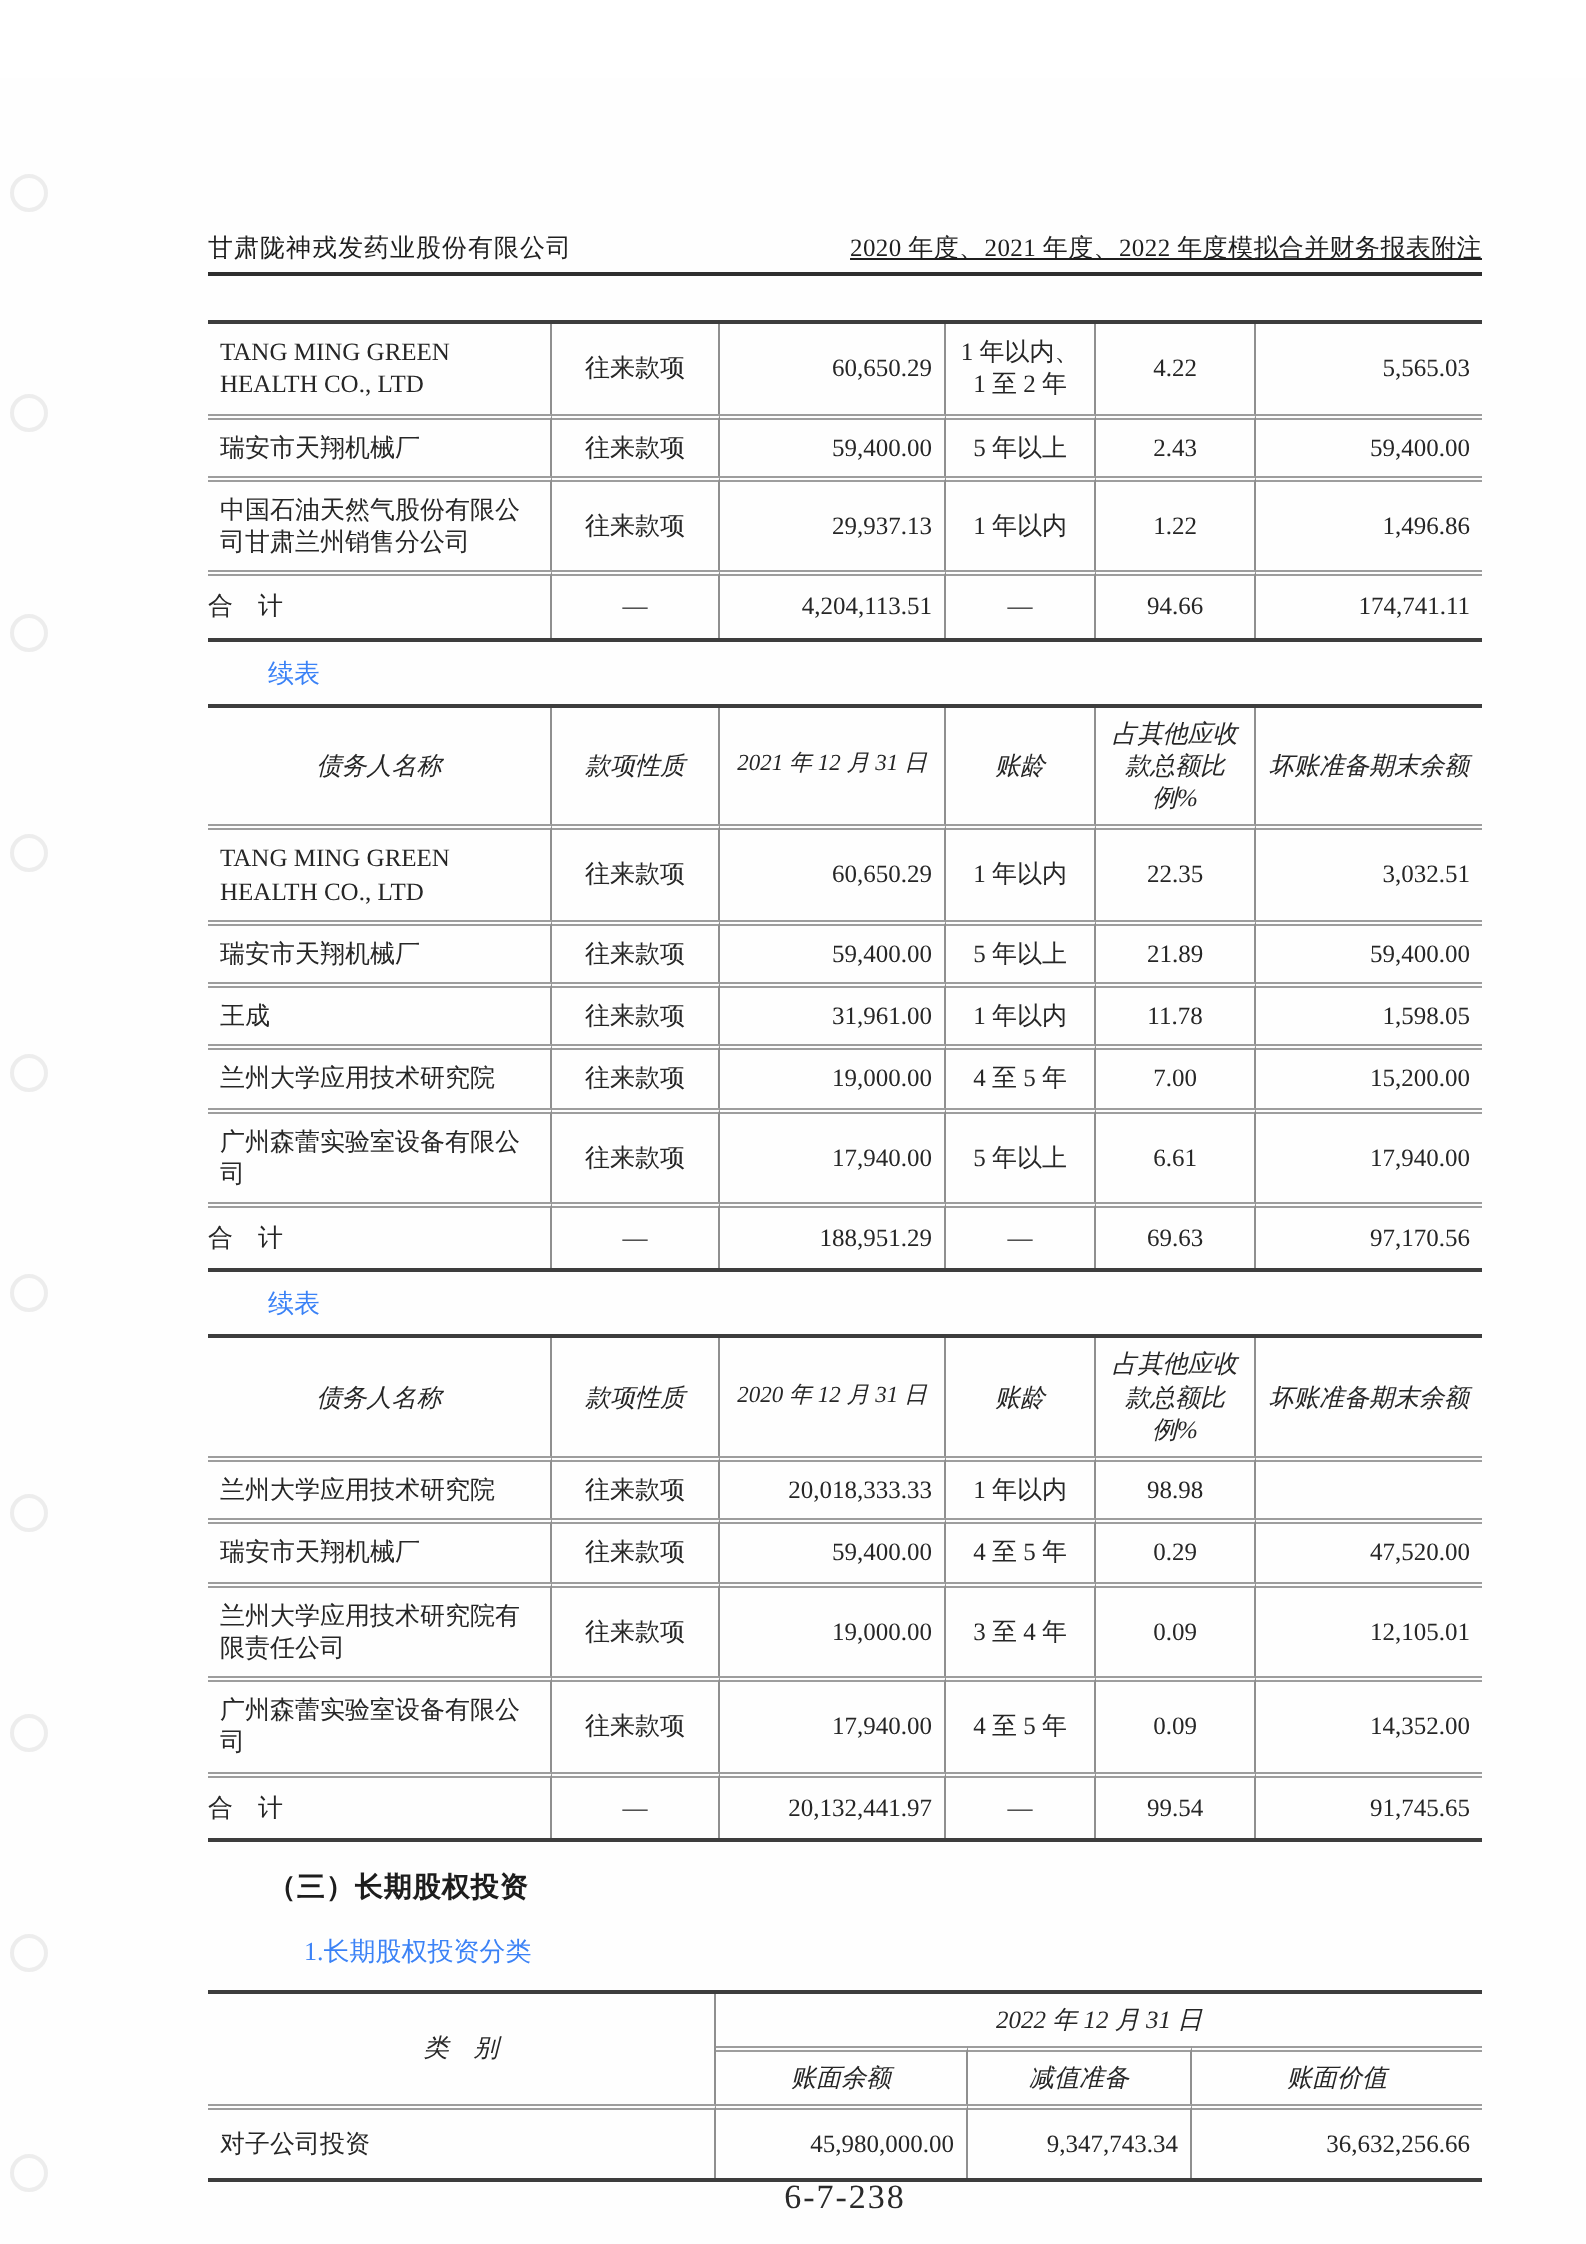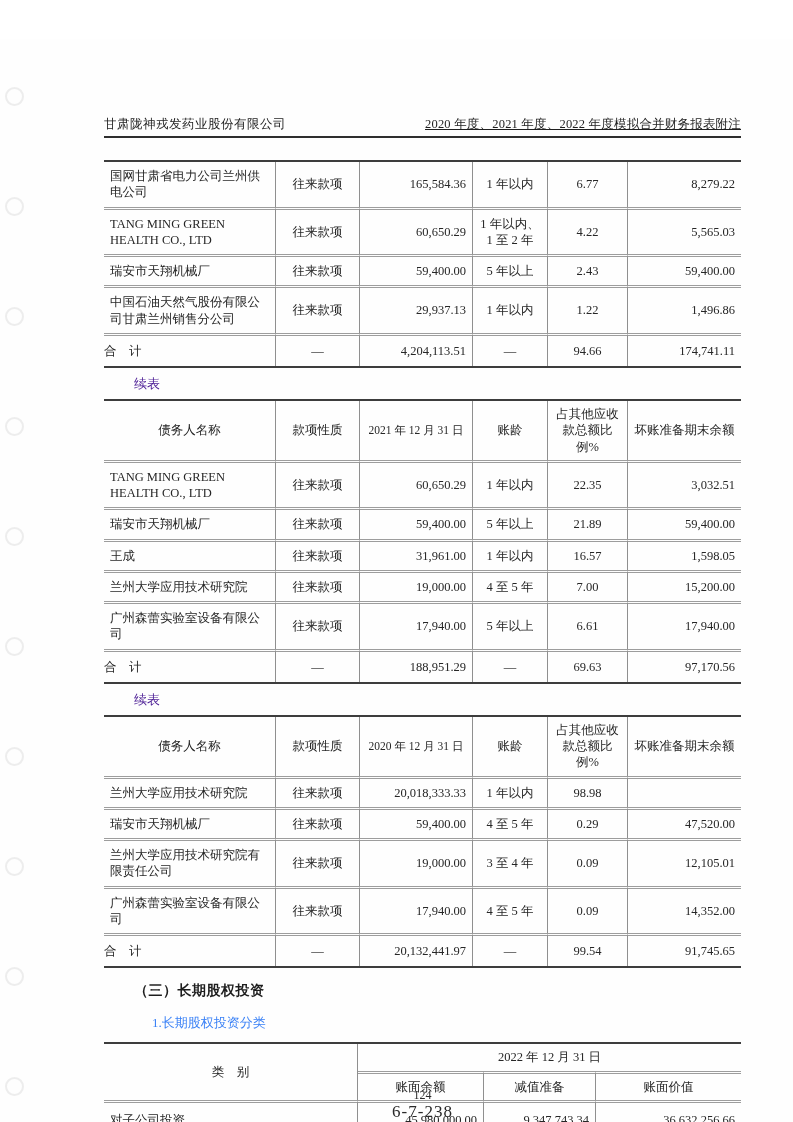--- a/index.html
+++ b/index.html
@@ -41,40 +41,40 @@
     border-right:1px solid #8f8f8f;
     padding:6px 6px; font-weight:normal; vertical-align:middle;
     overflow:hidden;
   }
   table.fin th:last-child, table.fin td:last-child { border-right:none; }
   
   table.fin.has-head tbody tr td,
   table.fin.no-head tbody tr + tr td,
   table.fin thead tr + tr th { border-top:3px double #9d9d9d; }
 
-  table.fin th { text-align:center; padding:5px 4px; }
+  table.fin th { text-align:center; padding:5px 4px;font-style:italic; }
   th.hdr-ratio { padding:4px 6px; }
   th.hdr-bad  { padding:4px 16px; }
   th.hdr-date { white-space:nowrap; font-size:11.5px; }
 
   .col-name   { text-align:left;  padding-left:8px; }
   .col-nature { text-align:center; }
   .col-amount { text-align:right; padding-right:8px; }
   .col-aging  { text-align:center; padding:6px 3px; }
   .col-ratio  { text-align:center; }
   .col-bad_debt { text-align:right; padding-right:8px; }
   tr.total-row td { padding-top:7px; padding-bottom:7px; }
   tr.total-row .col-name, tr.total-row .col-category { text-align:left; padding-left:0; }
 
   
   table.invest td { height:22px; }
   .col-category { text-align:left; padding-left:10px; }
   .col-book_balance, .col-impairment, .col-book_value { text-align:right; padding-right:10px; }
 
-  .cont-label { margin:7px 0 6px 30px; font-size:13px; color:#4c1d95; }
+  .cont-label { margin:7px 0 6px 30px; font-size:13px; color:#3b82f6; }
 
   .section-heading {
     margin:14px 0 0 30px; font-size:14px; font-weight:bold; color:#1d1d1d;
     letter-spacing:.5px;
   }
   .sub-heading { margin:14px 0 10px 48px; font-size:13px; color:#3b82f6; }
 
   .page-footer {
     position:absolute; left:104px; top:1050px; width:637px;
     text-align:center; color:#2a2a2a;
@@ -108,28 +108,20 @@
     <table class="fin no-head" style="margin-top:22px">
       <colgroup>
         <col style="width:172px">
           <col style="width:84px">
           <col style="width:113px">
         <col style="width:75px">
           <col style="width:80px">
           <col style="width:113px">
       </colgroup>
       <tbody>
-          <tr>
-            <td class="col-name">国网甘肃省电力公司兰州供电公司</td>
-            <td class="col-nature">往来款项</td>
-            <td class="col-amount">165,584.36</td>
-            <td class="col-aging">1 年以内</td>
-            <td class="col-ratio">6.77</td>
-            <td class="col-bad_debt">8,279.22</td>
-          </tr>
           <tr>
             <td class="col-name">TANG MING GREEN HEALTH CO., LTD</td>
             <td class="col-nature">往来款项</td>
             <td class="col-amount">60,650.29</td>
             <td class="col-aging">1 年以内、1 至 2 年</td>
             <td class="col-ratio">4.22</td>
             <td class="col-bad_debt">5,565.03</td>
           </tr>
           <tr>
             <td class="col-name">瑞安市天翔机械厂</td>
@@ -194,21 +186,21 @@
             <td class="col-amount">59,400.00</td>
             <td class="col-aging">5 年以上</td>
             <td class="col-ratio">21.89</td>
             <td class="col-bad_debt">59,400.00</td>
           </tr>
           <tr>
             <td class="col-name">王成</td>
             <td class="col-nature">往来款项</td>
             <td class="col-amount">31,961.00</td>
             <td class="col-aging">1 年以内</td>
-            <td class="col-ratio">16.57</td>
+            <td class="col-ratio">11.78</td>
             <td class="col-bad_debt">1,598.05</td>
           </tr>
           <tr>
             <td class="col-name">兰州大学应用技术研究院</td>
             <td class="col-nature">往来款项</td>
             <td class="col-amount">19,000.00</td>
             <td class="col-aging">4 至 5 年</td>
             <td class="col-ratio">7.00</td>
             <td class="col-bad_debt">15,200.00</td>
           </tr>
@@ -323,17 +315,16 @@
             <td class="col-book_balance">45,980,000.00</td>
             <td class="col-impairment">9,347,743.34</td>
             <td class="col-book_value">36,632,256.66</td>
           </tr>
         </tbody>
     </table>
 
   </div>
 
   <div class="page-footer">
-    <div class="pnum">124</div>
     <div class="dcode">6-7-238</div>
   </div>
 
 </div>
 
 </body></html>

